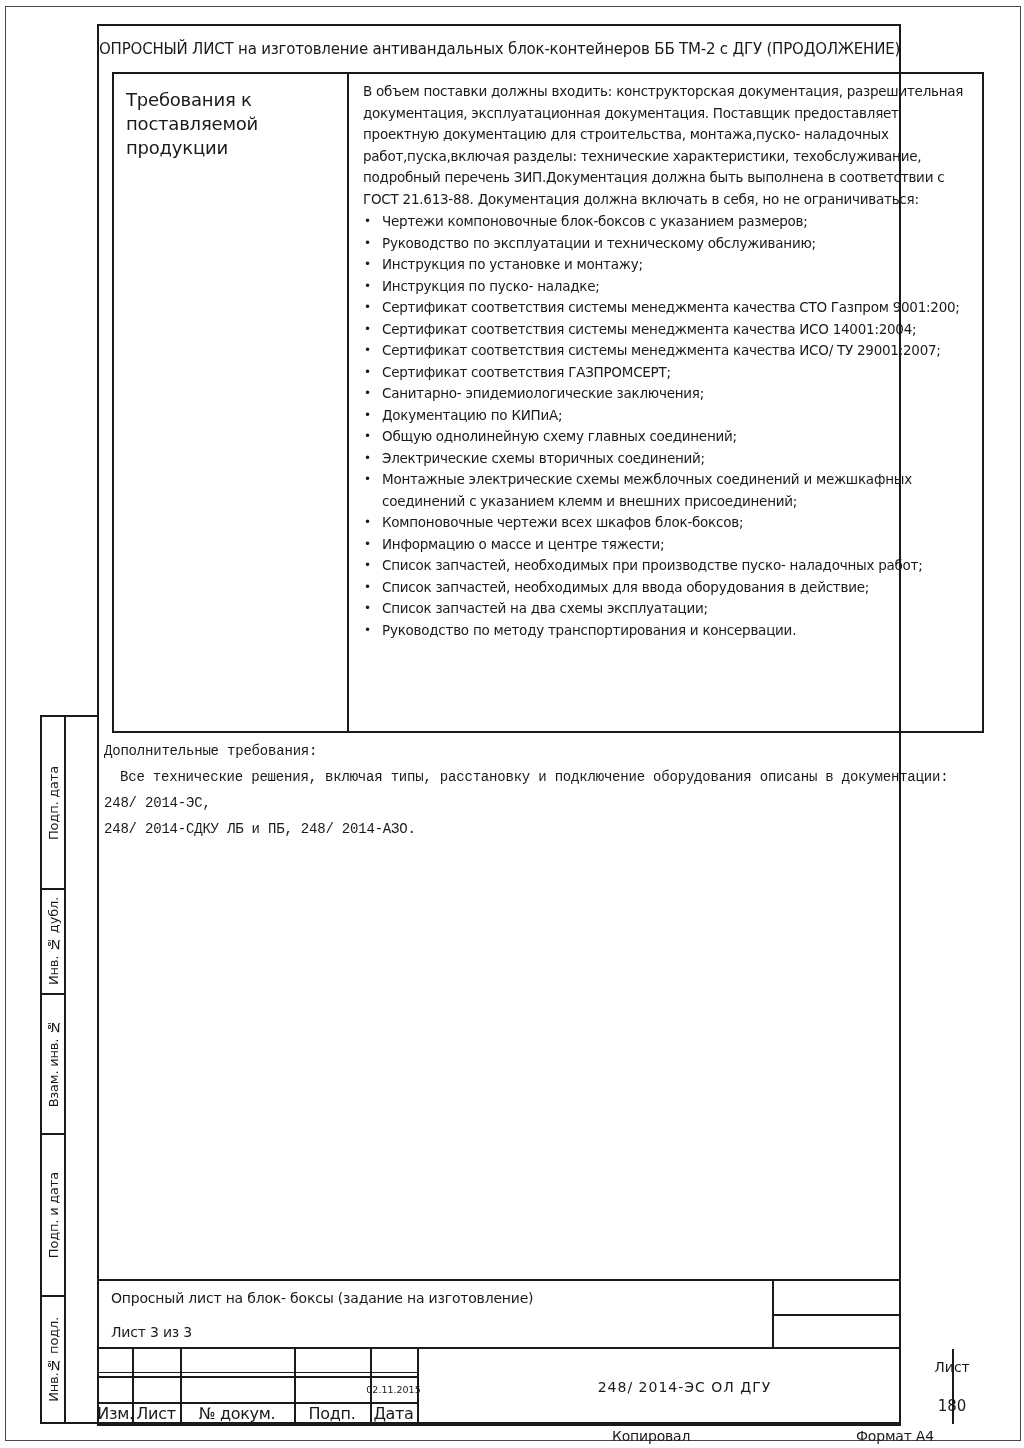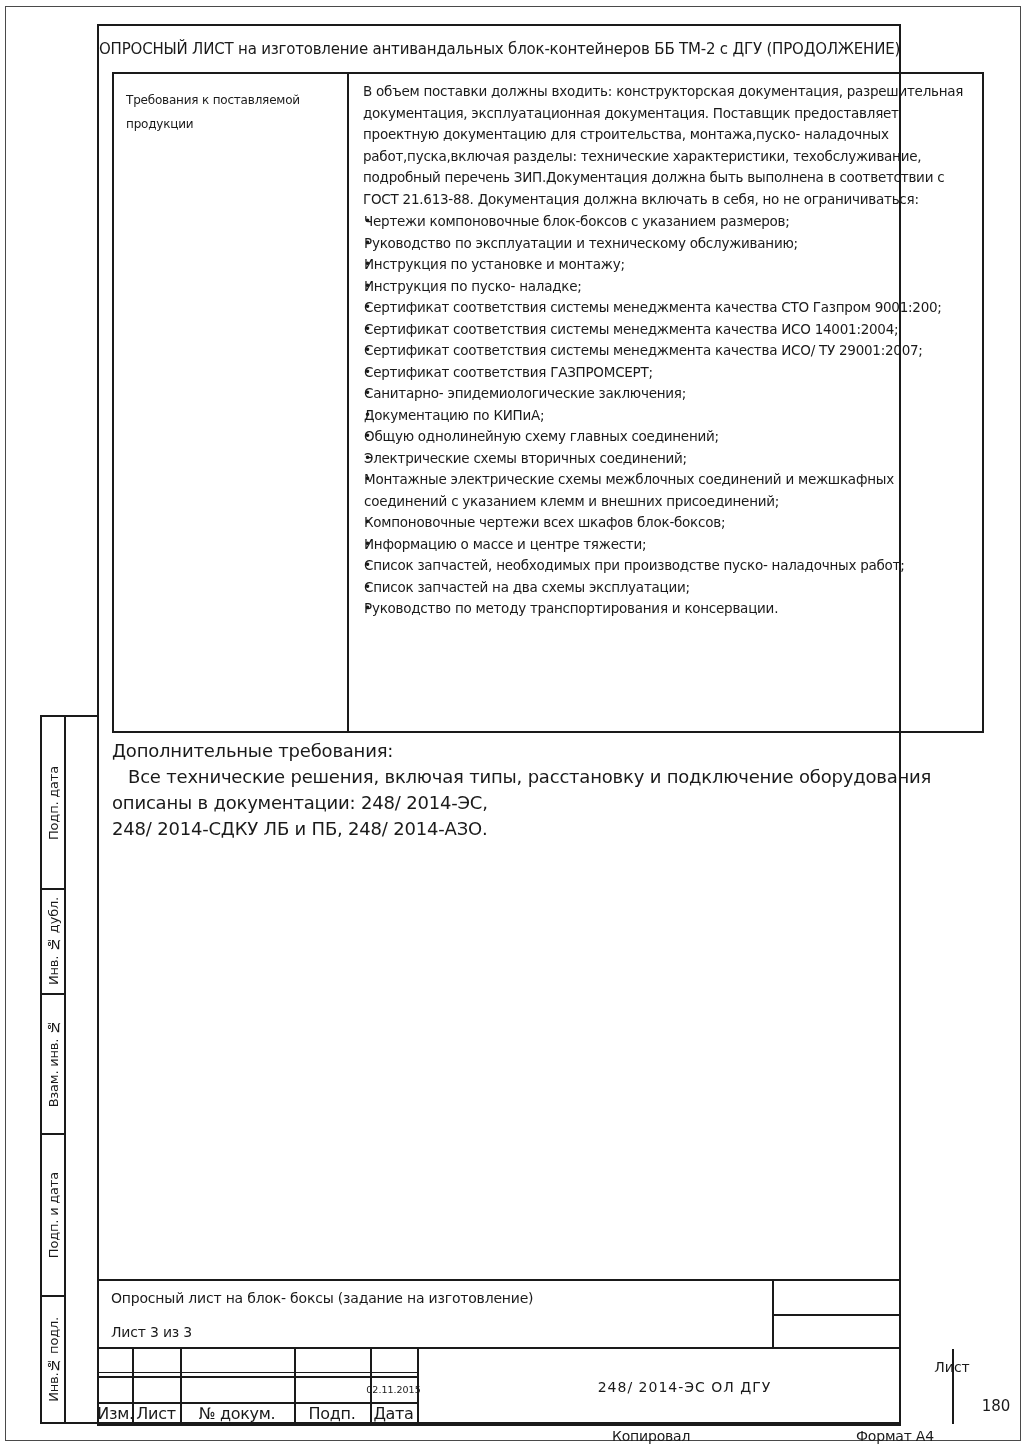--- a/index.html
+++ b/index.html
@@ -22,42 +22,42 @@
     font-size: 15px; letter-spacing: -0.2px; white-space: nowrap;
   }
   
   .req-table {
     position: absolute; left: 13px; top: 46px; width: 872px; height: 661px;
     border: 2px solid #1a1a1a;
   }
   .req-label-cell {
     position: absolute; left: 0; top: 0; bottom: 0; width: 235px;
     border-right: 2px solid #1a1a1a; padding: 14px 20px 0 12px;
-    font-size: 12px; line-height: 24px; letter-spacing: -0.2px;
+    font-size: 18px; line-height: 24px; letter-spacing: -0.2px;
   }
   .req-content-cell {
     position: absolute; left: 235px; top: 0; right: 0; bottom: 0;
     padding: 7px 10px 0 0; overflow: hidden;
   }
   .req-intro {
     font-size: 13.5px; line-height: 21.5px; letter-spacing: -0.25px;
     padding: 0 6px 0 14px;
   }
   .bullets { margin-top: 1px; }
   .bullet {
-    position: relative; padding-left: 15px; padding-right: 4px;
+    position: relative; padding-left: 33px; padding-right: 4px;
     font-size: 13.5px; line-height: 21.5px; letter-spacing: -0.25px;
   }
   .bullet::before {
     content: "\2022"; position: absolute; left: 15px; top: 0; font-size: 12px;
   }
   
   .additional {
-    position: absolute; left: 13px; top: 712px; width: 880px;
-    font-size: 18px; letter-spacing: -0.2px;
+    position: absolute; left: 5px; top: 712px; width: 880px;
+    font-size: 14px; letter-spacing: -0.2px; font-family: Liberation Mono, monospace;
   }
   .additional .head { line-height: 26px; }
   .additional .l1 { line-height: 26px; text-indent: 16px; }
   .additional .l2 { line-height: 26px; }
   
   .doc-info {
     position: absolute; left: -2px; right: -2px; top: 1253px; height: 70px;
     border: 2px solid #1a1a1a; border-bottom: none;
   }
   .doc-info .desc { position: absolute; left: 12px; top: 9px; font-size: 14px; letter-spacing: -0.2px; }
@@ -68,21 +68,21 @@
   .title-block {
     position: absolute; left: -2px; right: -2px; top: 1321px; height: 79px;
     border: 2px solid #1a1a1a;
   }
   .tb-line { position: absolute; background: #1a1a1a; }
   .tb-cell { position: absolute; display: flex; align-items: center; justify-content: center; }
   .tb-label { font-size: 16px; letter-spacing: -0.3px; white-space: nowrap; }
   .tb-date { font-size: 9.5px; }
   .tb-docnum { font-size: 14px; letter-spacing: 1px; white-space: nowrap; }
   .tb-sheetlabel { font-size: 14px; }
-  .tb-sheetnum { font-size: 15px; margin-left: 44px; }
+  .tb-sheetnum { font-size: 15px; }
   
   .side-strip {
     position: absolute; left: 40px; top: 715px; width: 59px; height: 709px;
     border: 2px solid #1a1a1a; display: flex; background: #fff;
   }
   .side-strip .labels-col { width: 24px; border-right: 2px solid #1a1a1a; display: flex; flex-direction: column; }
   .side-strip .empty-col { flex: 1; }
   .vcell { display: flex; align-items: center; justify-content: center; border-bottom: 2px solid #1a1a1a; }
   .vcell:last-child { border-bottom: none; }
   .vcell span {
@@ -139,20 +139,21 @@
           <div class="bullet">Сертификат соответствия системы менеджмента качества ИСО/ ТУ 29001:2007;</div>
           <div class="bullet">Сертификат соответствия ГАЗПРОМСЕРТ;</div>
           <div class="bullet">Санитарно- эпидемиологические заключения;</div>
           <div class="bullet">Документацию по КИПиА;</div>
           <div class="bullet">Общую однолинейную схему главных соединений;</div>
           <div class="bullet">Электрические схемы вторичных соединений;</div>
           <div class="bullet">Монтажные электрические схемы межблочных соединений и межшкафных соединений с указанием клемм и внешних присоединений;</div>
           <div class="bullet">Компоновочные чертежи всех шкафов блок-боксов;</div>
           <div class="bullet">Информацию о массе и центре тяжести;</div>
           <div class="bullet">Список запчастей, необходимых при производстве пуско- наладочных работ;</div>
+          <div class="bullet">Список запчастей, необходимых для ввода оборудования в действие;</div>
           <div class="bullet">Список запчастей на два схемы эксплуатации;</div>
           <div class="bullet">Руководство по методу транспортирования и консервации.</div>
         </div>
     </div>
   </div>
 
   <div class="additional">
     <div class="head">Дополнительные требования:</div>
     <div class="l1">Все технические решения, включая типы, расстановку и подключение оборудования описаны в документации: 248/ 2014-ЭС,</div>
     <div class="l2">248/ 2014-СДКУ ЛБ и ПБ, 248/ 2014-АЗО.</div>

